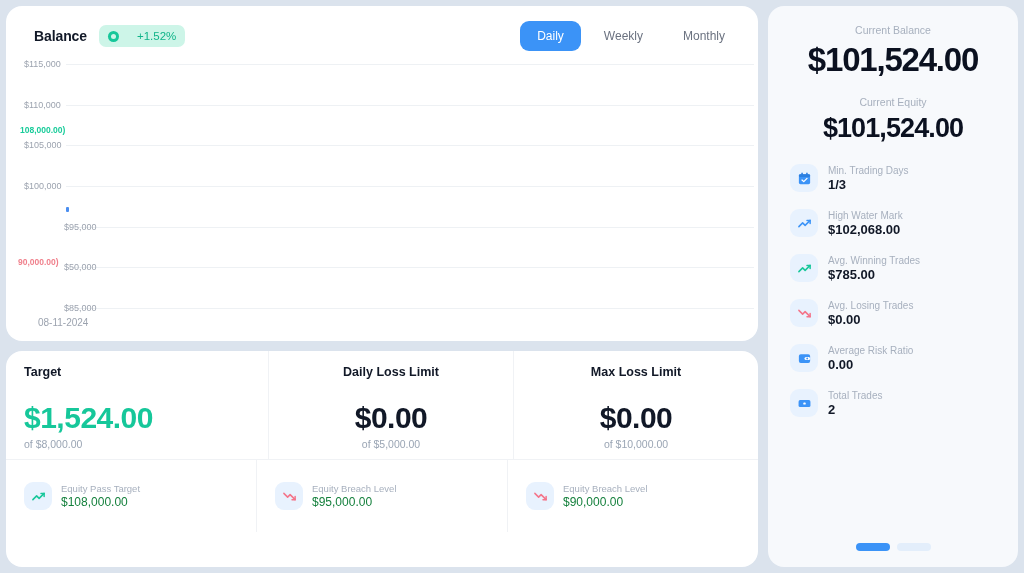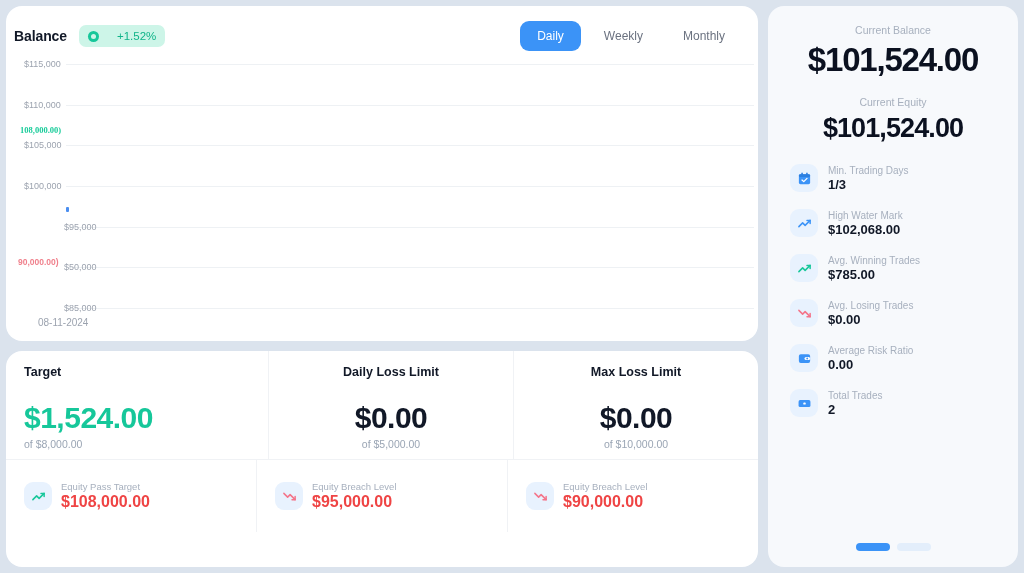--- a/index.html
+++ b/index.html
@@ -16,21 +16,21 @@
     display: flex;
     gap: 10px;
   }
   .left-col { width: 752px; display: flex; flex-direction: column; gap: 10px; }
   .card { background: #ffffff; border-radius: 16px; }
 
   
   .chart-card { height: 335px; position: relative; overflow: hidden; }
   .chart-head {
     display: flex; align-items: center;
-    padding: 16px 16px 0 8px;
+    padding: 16px 16px 0 28px;
     height: 44px;
   }
   .chart-title { font-size: 14px; font-weight: bold; color: #111827; letter-spacing: -0.1px; }
   .badge {
     margin-left: 12px;
     display: inline-flex; align-items: center; gap: 18px;
     background: #cdf5e8; color: #10b489;
     border-radius: 7px; padding: 5px 9px;
     font-size: 11.5px; font-weight: 500;
   }
@@ -107,21 +107,21 @@
   }
   .eq-col + .eq-col { border-left: 1px solid #f0f2f5; }
   .icon-box {
     width: 28px; height: 28px; border-radius: 9px;
     background: #e8f2fe;
     display: flex; align-items: center; justify-content: center;
     flex-shrink: 0;
   }
   .eq-text { display: flex; flex-direction: column; gap: 1px; }
   .eq-label { font-size: 9.5px; color: #a7b0be; }
-  .eq-value { font-size: 16px; font-weight: bold; color: #ef4444; }
+  .eq-value { font-size: 12px; font-weight: normal; color: #15803d; }
 
   
   .side {
     width: 250px; background: #f7f9fc; border-radius: 16px;
     padding: 18px 16px 0 16px;
     display: flex; flex-direction: column;
     position: relative;
   }
   .side-label { font-size: 10.5px; color: #a7b0be; text-align: center; }
   .side-balance {
@@ -180,21 +180,21 @@
         <div id="ytick-layer">
             <div class="ytick" style="top: 12px;">$115,000</div>
             <div class="ytick" style="top: 52.6667px;">$110,000</div>
             <div class="ytick" style="top: 93.3333px;">$105,000</div>
             <div class="ytick" style="top: 134px;">$100,000</div>
             <div class="ytick narrow" style="top: 174.667px;">$95,000</div>
             <div class="ytick narrow" style="top: 215.333px;">$50,000</div>
             <div class="ytick narrow" style="top: 256px;">$85,000</div>
           </div>
         <div id="annot-layer">
-            <div class="annot up" style="top: 77.9333px; color: rgb(25, 204, 154); font-family: Liberation Serif, serif;">108,000.00)</div>
+            <div class="annot up" style="top: 77.9333px; color: rgb(25, 204, 154);">108,000.00)</div>
             <div class="annot down" style="top: 210.333px; color: rgb(240, 128, 140);">90,000.00)</div>
           </div>
         <div class="dot-point" style="left:60px; top:155px;"></div>
         <div class="xtick" style="left:32px; top:265px;">08-11-2024</div>
       </div>
     </div>
 
     <div class="card limits-card">
       <div class="limits-top">
         <div class="limit-col first">

